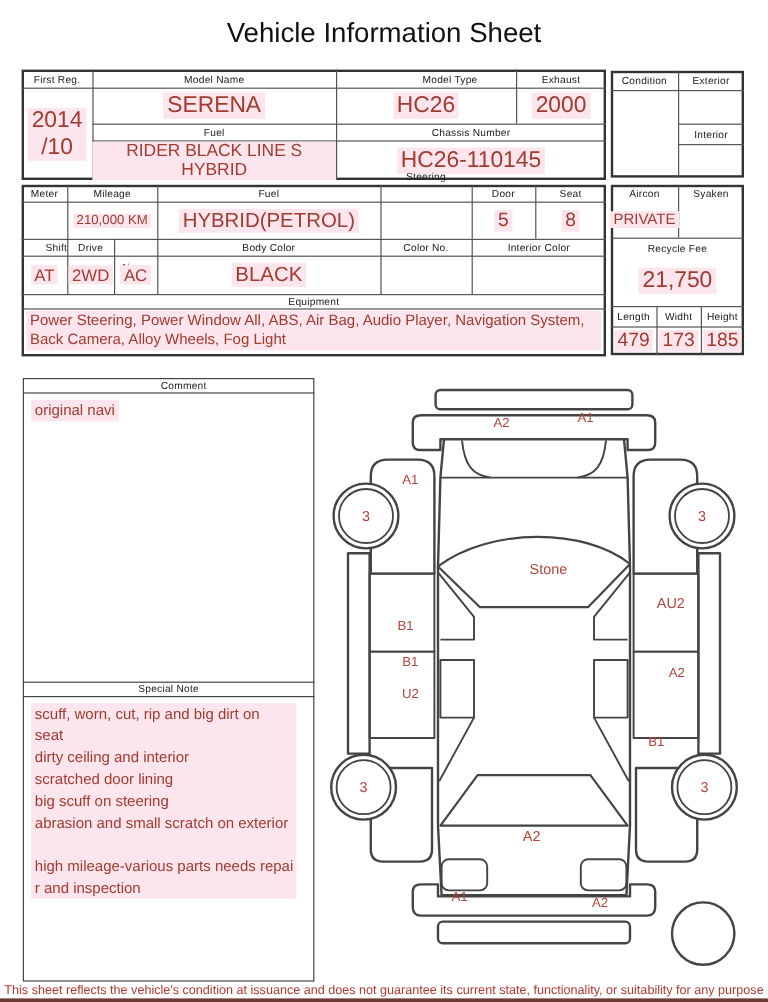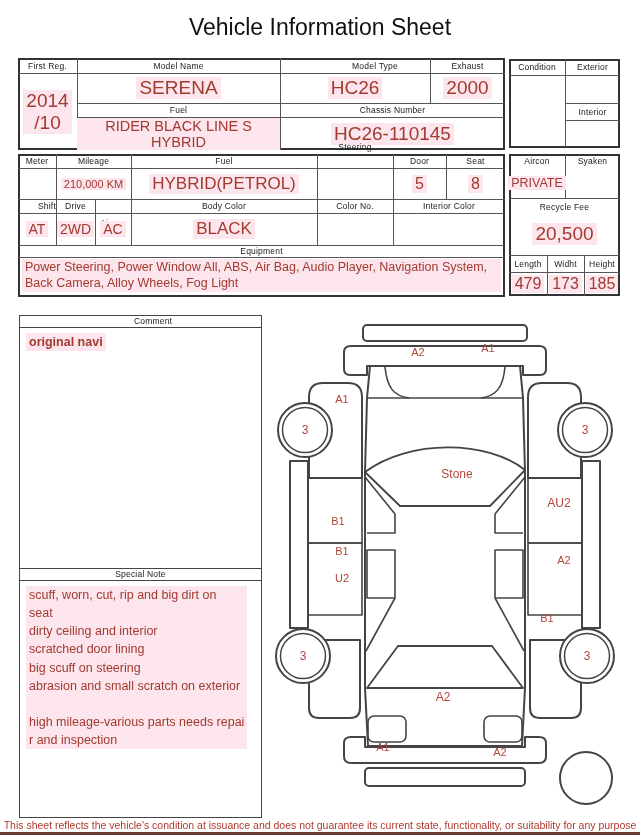--- a/index.html
+++ b/index.html
@@ -147,41 +147,41 @@
   <div class="vline" style="left:584px;top:255px;height:41px;"></div>
 
   <div class="c lbl" style="left:509px;top:154px;width:56px;height:14px;">Aircon</div>
   <div class="c lbl" style="left:565px;top:154px;width:55px;height:14px;">Syaken</div>
   <div class="c val" style="left:509px;top:168px;width:56px;height:30px;font-size:12.5px;">
       <span class="hl">PRIVATE</span>
     </div>
   <div class="c val" style="left:565px;top:168px;width:55px;height:30px;font-size:12.5px;"></div>
   <div class="c lbl" style="left:509px;top:200px;width:111px;height:13px;">Recycle Fee</div>
   <div class="c val" style="left:509px;top:213px;width:111px;height:42px;font-size:19px;">
-      <span class="hl">20,500</span>
+      <span class="hl">21,750</span>
     </div>
   <div class="c lbl" style="left:509px;top:256px;width:38px;height:16px;">Length</div>
   <div class="c lbl" style="left:547px;top:256px;width:37px;height:16px;">Widht</div>
   <div class="c lbl" style="left:584px;top:256px;width:36px;height:16px;">Height</div>
   <div class="c val" style="left:509px;top:272px;width:38px;height:24px;font-size:16px;">
       <span class="hl">479</span>
     </div>
   <div class="c val" style="left:547px;top:272px;width:37px;height:24px;font-size:16px;">
       <span class="hl">173</span>
     </div>
   <div class="c val" style="left:584px;top:272px;width:36px;height:24px;font-size:16px;">
       <span class="hl">185</span>
     </div>
 
   <div class="abs" style="left:19px;top:315px;width:243px;height:503px;border:1.5px solid #444;background:#fff;"></div>
   <div class="hline" style="left:19px;top:327px;width:243px;background:#444;"></div>
   <div class="hline" style="left:19px;top:568px;width:243px;background:#444;"></div>
   <div class="hline" style="left:19px;top:580px;width:243px;background:#444;"></div>
   <div class="c lbl" style="left:19px;top:315px;width:243px;height:12px;padding-left:25px;">Comment</div>
-  <div class="c val note" style="left:26px;top:333px;width:230px;height:230px;font-weight:bold;">
+  <div class="c val note" style="left:26px;top:333px;width:230px;height:230px;">
       <span class="hl">original navi</span>
     </div>
   <div class="c lbl" style="left:19px;top:568px;width:243px;height:12px;">Special Note</div>
   <div class="c val note" style="left:26px;top:586px;width:230px;height:226px;">
       <span class="hl">scuff, worn, cut, rip and big dirt on
 seat
 dirty ceiling and interior
 scratched door lining
 big scuff on steering
 abrasion and small scratch on exterior

